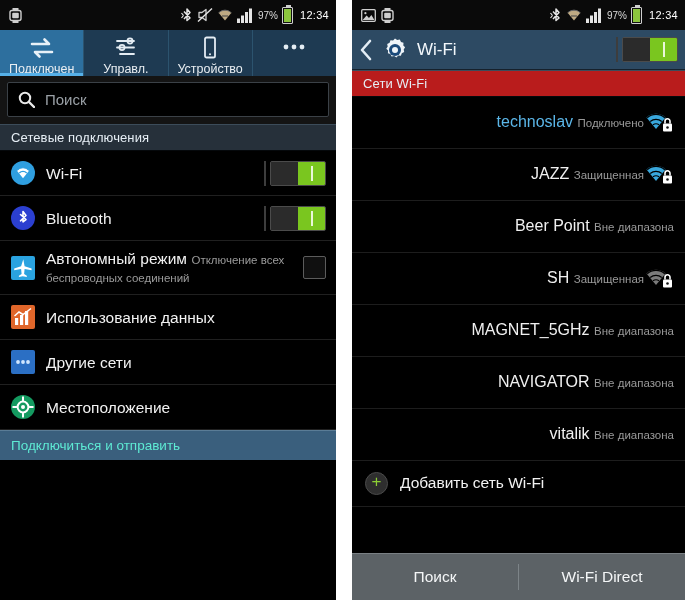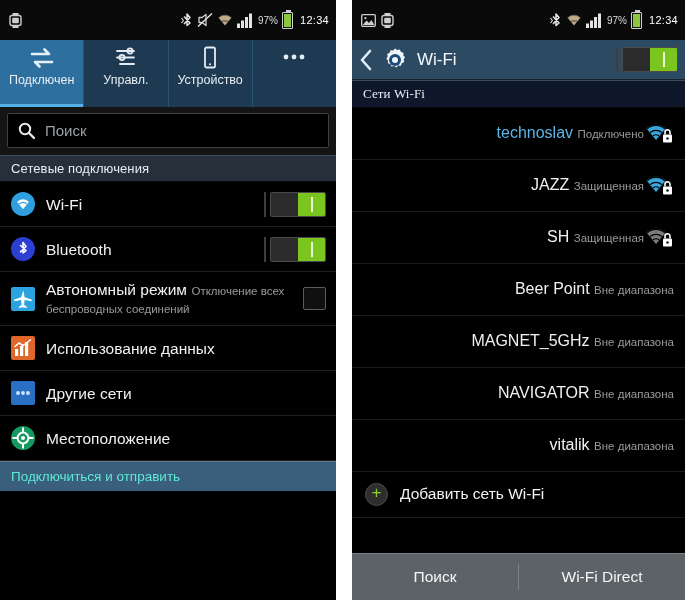--- a/index.html
+++ b/index.html
@@ -20,21 +20,21 @@
     height: 600px;
     background: #000;
     overflow: hidden;
   }
   .phone.left  { width: 336px; }
   .gap         { width: 16px; height: 600px; background: #ffffff; }
   .phone.right { width: 333px; }
 
   
   .statusbar {
-    height: 40px;
+    height: 30px;
     background: #0a0a0a;
     display: flex; align-items: center;
     padding: 0 7px 0 9px;
     color: #e8e8e8;
     position: relative;
   }
   .sb-left { display: flex; align-items: center; gap: 5px; }
   .sb-right { margin-left: auto; display: flex; align-items: center; gap: 4px; }
   .sb-time {
     font-size: 11px; color: #fff; letter-spacing: .3px;
@@ -51,21 +51,21 @@
   .battery:before {
     content:''; position:absolute; top:-3px; left:3px;
     width:5px; height:2px; background:#cfcfcf;
   }
   .battery > i {
     position:absolute; left:1px; right:1px; bottom:1px;
     height:85%; background:#8cc63e; display:block;
   }
 
   
-  .tabbar { display:flex; height: 67px; background:#1e3a52; }
+  .tabbar { display:flex; height: 46px; background:#1e3a52; }
   .tab {
     flex:1; display:flex; flex-direction:column; align-items:center;
     justify-content:flex-start; padding-top:5px;
     border-right:1px solid #2c536e; position:relative;
     color:#e9eef2;
   }
   .tab:last-child { border-right:none;gap:36px; }
   .tab.active { background:#2d6f9e; }
   .tab.active:after {
     content:''; position:absolute; left:0; right:0; bottom:0;
@@ -87,21 +87,21 @@
   }
   .search-ph { color:#9aa0a6; font-size:15px; }
 
   
   .sect {
     background:#26303a;
     border-top:1px solid #3c4c5a; border-bottom:1px solid #05080b;
     color:#e6eef5; font-size:13px; padding:5px 10px 5px 11px;
     letter-spacing:.1px;
   }
-  .sect.blue { background:#0f172a;font-family:Liberation Serif, serif; }
+  .sect.blue { background:#b91c1c; }
 
   
   .lrow {
     display:flex; align-items:center; gap:11px;
     padding:8px 10px 8px 11px; min-height:45px;
     border-bottom:1px solid #202020; background:#000;
     position:relative;
   }
   .lrow .txt { flex:1; min-width:0; }
   .lrow .title { color:#f2f2f2; font-size:15.5px; line-height:19px; }
@@ -494,45 +494,45 @@
           <path d="M9 15.8 A5.2 5.2 0 0 1 15 15.8" fill="none" stroke="#000" stroke-width="1.2"></path>
           <rect x="19" y="14.5" width="9" height="8" rx="1" fill="#fff"></rect>
           <path d="M21 14.5 v-2.2 a2.5 2.5 0 0 1 5 0 v2.2" fill="none" stroke="#fff" stroke-width="1.6"></path>
           <circle cx="23.5" cy="18.5" r="1.3" fill="#111"></circle>
         </svg>
       </span>
     </div>
 
     <div class="wrow">
       <span class="txt">
+        <span class="ssid">Beer Point</span>
+        <span class="state">Вне диапазона</span>
+      </span>
+    </div>
+
+    <div class="wrow">
+      <span class="txt">
         <span class="ssid">SH</span>
         <span class="state">Защищенная</span>
       </span>
       <span class="ico">
         <svg width="30" height="26" viewBox="0 0 30 26">
           <path d="M12 20 L2.5 8.5 A14 14 0 0 1 21.5 8.5 Z" fill="#7b7b7b"></path>
           <path d="M3.2 8.8 A13.3 13.3 0 0 1 20.8 8.8" fill="none" stroke="#000" stroke-width="1.3"></path>
           <path d="M6.2 12.4 A9.3 9.3 0 0 1 17.8 12.4" fill="none" stroke="#000" stroke-width="1.3"></path>
           <path d="M9 15.8 A5.2 5.2 0 0 1 15 15.8" fill="none" stroke="#000" stroke-width="1.2"></path>
           <rect x="19" y="14.5" width="9" height="8" rx="1" fill="#fff"></rect>
           <path d="M21 14.5 v-2.2 a2.5 2.5 0 0 1 5 0 v2.2" fill="none" stroke="#fff" stroke-width="1.6"></path>
           <circle cx="23.5" cy="18.5" r="1.3" fill="#111"></circle>
         </svg>
       </span>
     </div>
 
     <div class="wrow">
       <span class="txt">
-        <span class="ssid">Beer Point</span>
-        <span class="state">Вне диапазона</span>
-      </span>
-    </div>
-
-    <div class="wrow">
-      <span class="txt">
         <span class="ssid">MAGNET_5GHz</span>
         <span class="state">Вне диапазона</span>
       </span>
     </div>
 
     <div class="wrow">
       <span class="txt">
         <span class="ssid">NAVIGATOR</span>
         <span class="state">Вне диапазона</span>
       </span>

